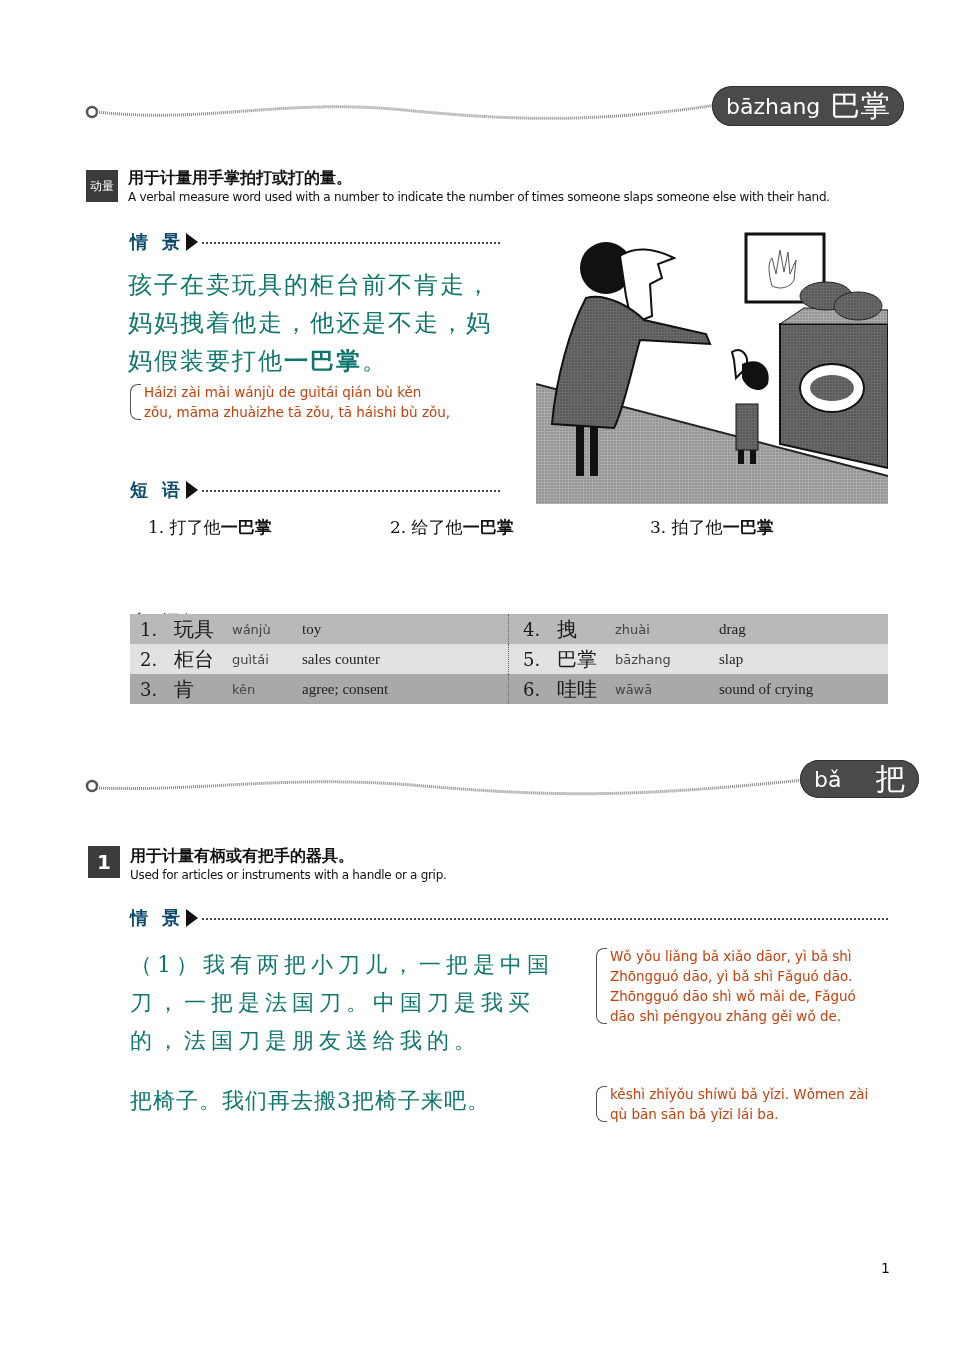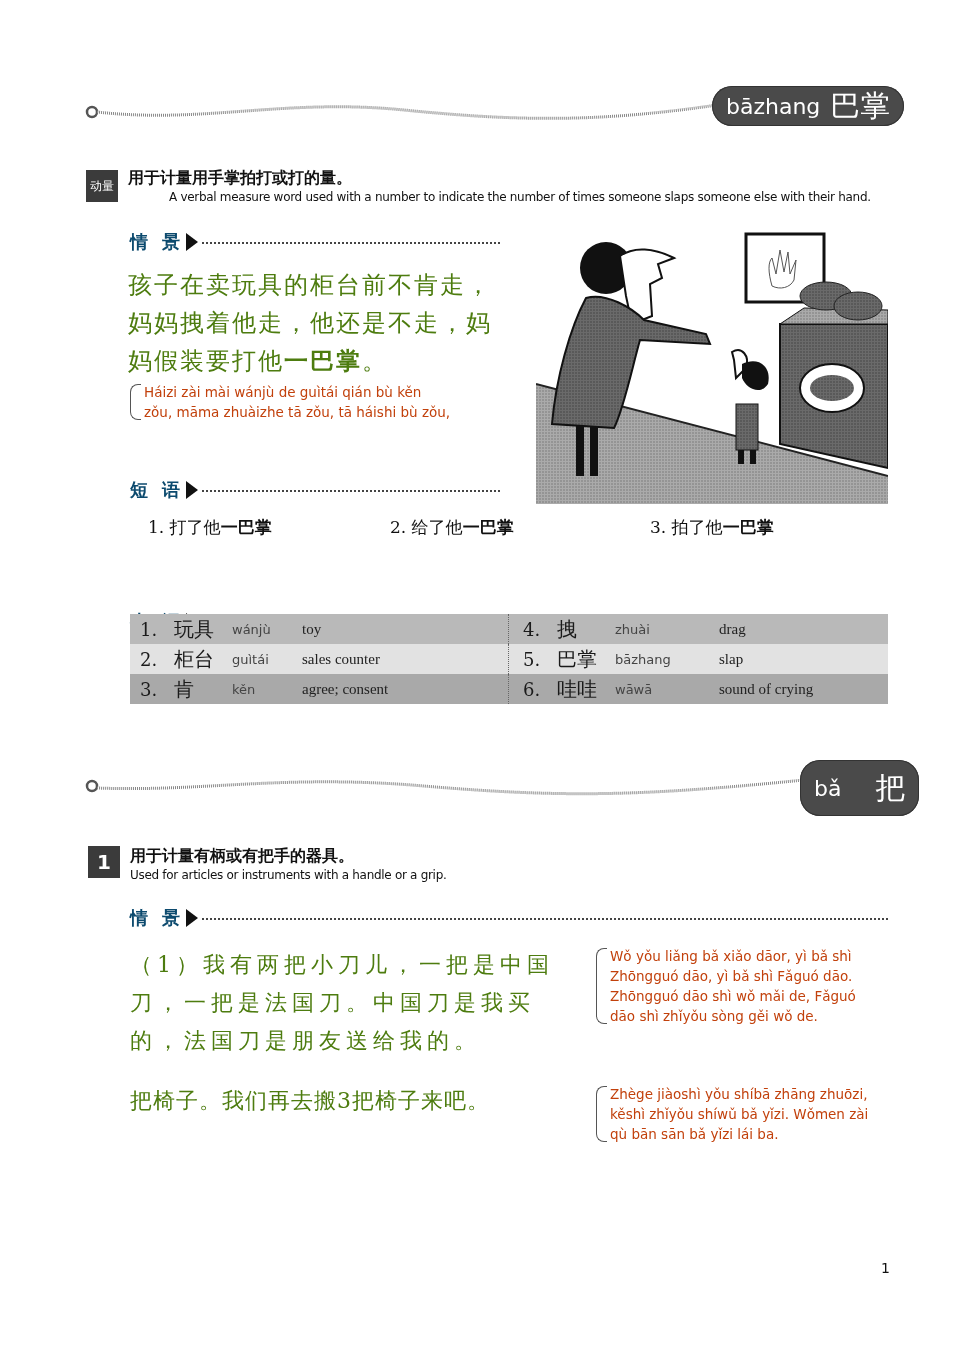--- a/index.html
+++ b/index.html
@@ -22,21 +22,21 @@
   .def-en { position: absolute; font-size: 12px; color: #111; letter-spacing: -0.3px; }
 
   .section-head { position: absolute; display: flex; align-items: center; }
   .section-head .lbl { font-family: "DejaVu Sans", sans-serif; font-weight: bold; font-size: 18px;
                        letter-spacing: 14px; color: #0c4a6e; }
   .section-head .tri { width: 0; height: 0; border-top: 9px solid transparent;
                        border-bottom: 9px solid transparent; border-left: 12px solid #111; margin-left: -8px; }
   .section-head .dots { flex: 1; border-bottom: 2px dotted #444; height: 0; margin-left: 4px; margin-top: 2px; }
 
   .zh-para { position: absolute; font-family: "DejaVu Serif", serif; font-size: 24px;
-             line-height: 38px; color: #4d7c0f; letter-spacing: 2px; }
+             line-height: 38px; color: #0f766e; letter-spacing: 2px; }
   .zh-para b { font-weight: bold; }
 
   .pinyin-block { position: absolute; font-size: 13.5px; line-height: 20px; color: #c2410c;
                   padding-left: 14px; }
   .pinyin-block .brace { position: absolute; left: 0; top: 2px; bottom: 2px; width: 10px;
                          border: 1.5px solid #555; border-right: none; border-radius: 8px 0 0 8px; }
 
   .phrases { position: absolute; font-family: "DejaVu Serif", serif; font-size: 17px; color: #111; }
   .phrases span { position: absolute; white-space: nowrap; }
   .phrases b { font-weight: bold; }
@@ -68,21 +68,21 @@
     <path d="M13 16 C 120 28, 200 2, 320 14 S 520 26, 640 8" fill="none" stroke="#888" stroke-width="3" stroke-dasharray="1 1"></path>
   </svg>
 </div>
 <div class="entry-pill" style="left:712px; top:86px; height:40px;">
   <span class="py">bāzhang</span>
   <span class="hz">巴掌</span>
 </div>
 
 <div class="def-badge" style="left:86px; top:170px; font-size:12px;">动量</div>
 <div class="def-zh" style="left:128px; top:168px;">用于计量用手掌拍打或打的量。</div>
-<div class="def-en" style="left:128px; top:190px;margin-left:41px;">A verbal measure word used with a number to indicate the number of times someone slaps someone else with their hand.</div>
+<div class="def-en" style="left:128px; top:190px;">A verbal measure word used with a number to indicate the number of times someone slaps someone else with their hand.</div>
 
 <div class="section-head" style="left:130px; top:230px; width:370px;">
   <span class="lbl">情景</span>
   <span class="tri"></span>
   <span class="dots"></span>
 </div>
 
 <div class="zh-para" style="left:128px; top:266px; width:380px;">
   <div>孩子在卖玩具的柜台前不肯走，</div>
   <div>妈妈拽着他走，他还是不走，妈</div>
@@ -192,21 +192,21 @@
     </div>
   </div>
 </div>
 
 <div class="rope" style="top:770px; width:720px;">
   <svg width="720" height="30" viewBox="0 0 720 30">
     <circle cx="8" cy="16" r="5" fill="#fff" stroke="#555" stroke-width="2.5"></circle>
     <path d="M13 18 C 120 22, 200 4, 340 16 S 560 26, 720 10" fill="none" stroke="#888" stroke-width="3" stroke-dasharray="1 1"></path>
   </svg>
 </div>
-<div class="entry-pill" style="left:800px; top:760px; height:56px;gap:34px;">
+<div class="entry-pill" style="left:800px; top:760px; height:38px;gap:34px;">
   <span class="py">bǎ</span>
   <span class="hz">把</span>
 </div>
 
 <div class="def-badge" style="left:88px; top:846px; font-size:20px; font-weight:bold;">1</div>
 <div class="def-zh" style="left:130px; top:846px;">用于计量有柄或有把手的器具。</div>
 <div class="def-en" style="left:130px; top:868px;">Used for articles or instruments with a handle or a grip.</div>
 
 <div class="section-head" style="left:130px; top:906px; width:758px;">
   <span class="lbl">情景</span>
@@ -217,26 +217,25 @@
 <div class="zh-para" style="left:130px; top:946px; width:450px; font-size:22px; letter-spacing:5px;">
   <div><span>（1）</span><span>我有两把小刀儿，一把是中国</span></div>
   <div>刀，一把是法国刀。中国刀是我买</div>
   <div>的，法国刀是朋友送给我的。</div>
 </div>
 <div class="pinyin-block" style="left:596px; top:946px; width:300px; font-size:13.5px;">
   <span class="brace"></span>
   <div>Wǒ yǒu liǎng bǎ xiǎo dāor, yì bǎ shì</div>
   <div>Zhōngguó dāo, yì bǎ shì Fǎguó dāo.</div>
   <div>Zhōngguó dāo shì wǒ mǎi de, Fǎguó</div>
-  <div>dāo shì zhǐyǒu sòng gěi wǒ de.</div>
+  <div>dāo shì péngyou zhāng gěi wǒ de.</div>
 </div>
 
 <div class="zh-para" style="left:130px; top:1082px; width:460px; font-size:22px; letter-spacing:1px;">
   <div>把椅子。我们再去搬3把椅子来吧。</div>
 </div>
 <div class="pinyin-block" style="left:596px; top:1084px; width:300px; font-size:13.5px;">
   <span class="brace"></span>
-  <div>Zhège jiàoshì yǒu shíbā zhāng zhuōzi,</div>
   <div>kěshì zhǐyǒu shíwǔ bǎ yǐzi. Wǒmen zài</div>
   <div>qù bān sān bǎ yǐzi lái ba.</div>
 </div>
 
 <div class="page-num">1</div>
 
 </body></html>

